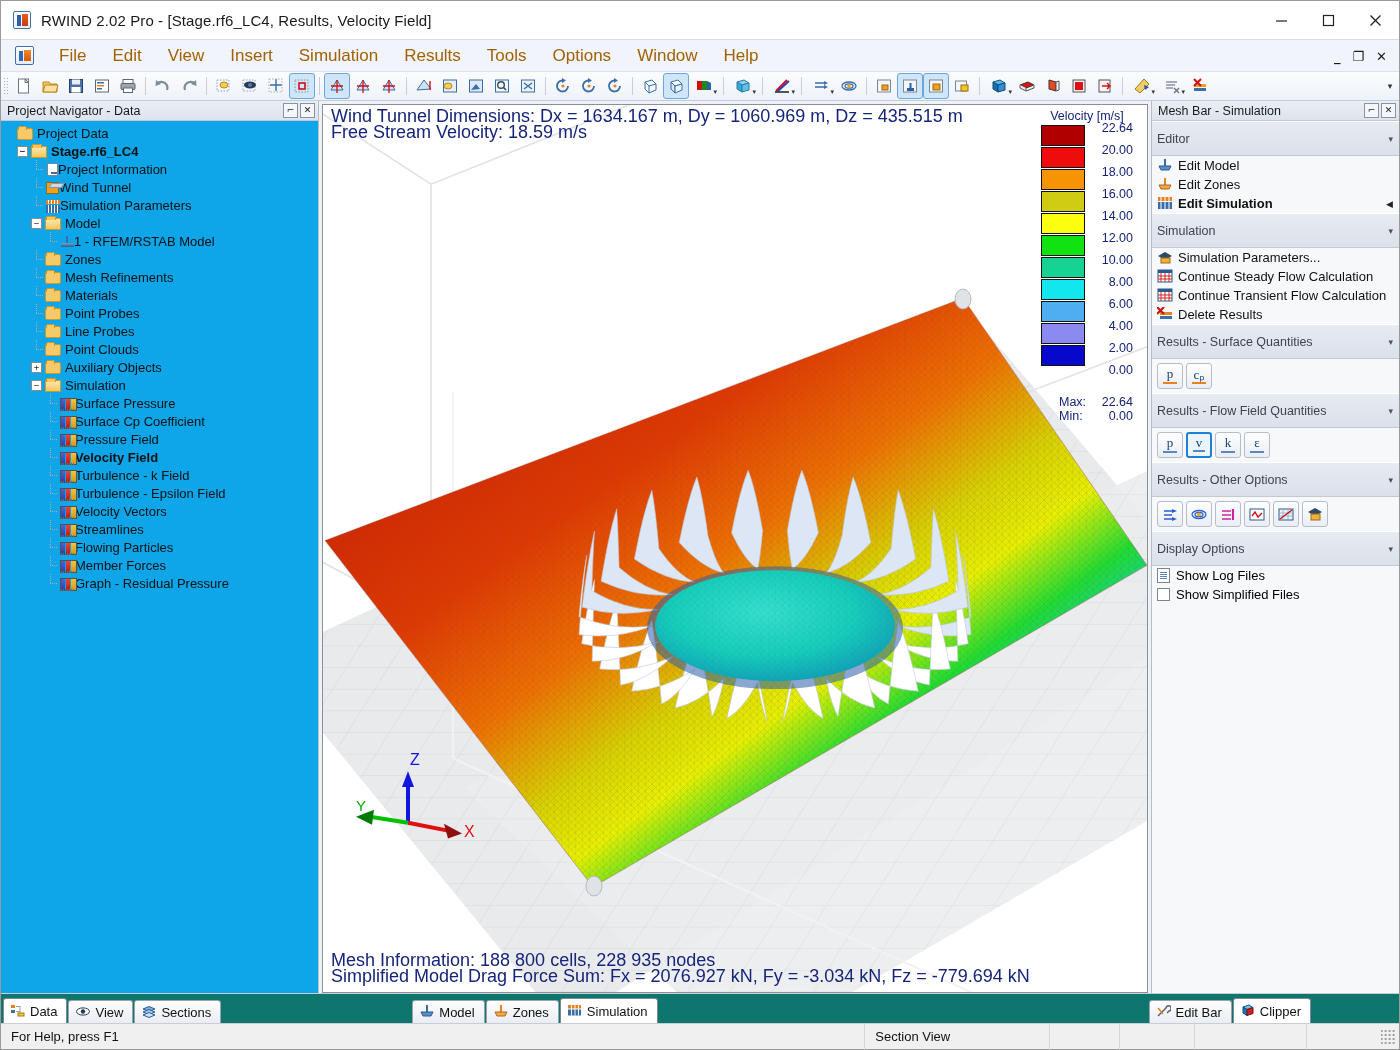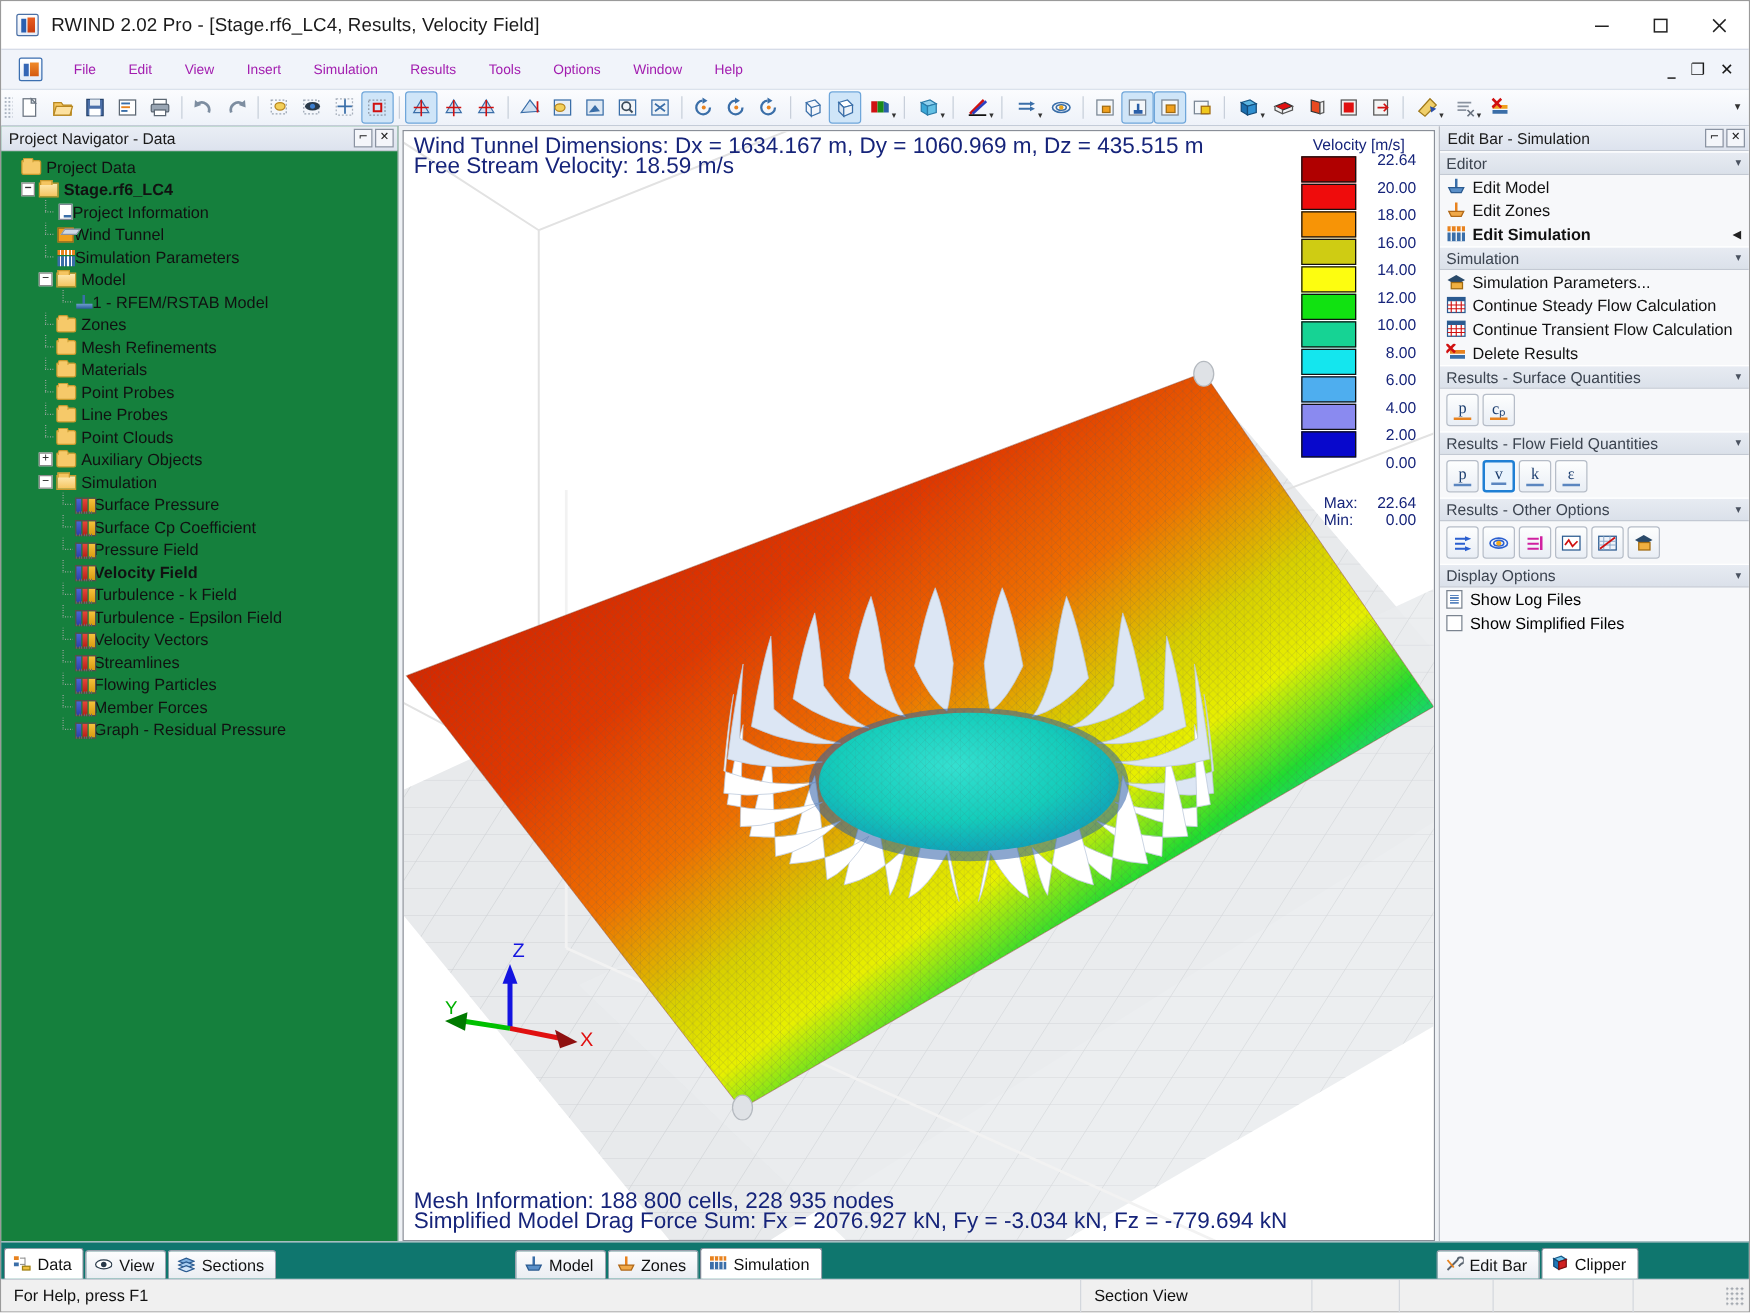--- a/index.html
+++ b/index.html
@@ -70,21 +70,21 @@
   }
   .menubar .doc-icon::before {
     content:""; position:absolute; left:3px; top:4px; width:4px; height:10px;
     background:#3366b5;
   }
   .menubar .doc-icon::after {
     content:""; position:absolute; left:8px; top:3px; width:7px; height:11px;
     background: linear-gradient(#f08a28,#d45a10);
   }
   .menu-item {
-    padding: 5px 13px; font-size: 11px; color: #a21caf;
+    padding: 5px 13px; font-size: 17px; color: #a16207;
     cursor: default; border-radius: 2px;
   }
   .mdi-controls {
     position: absolute; right: 6px; top: 0; height: 32px;
     display: flex; align-items: center; gap: 12px; padding-right: 6px;
   }
   .mdi-btn { font-size: 13px; color: #1a1a1a; cursor: default; line-height: 1;
              font-family:"DejaVu Sans", sans-serif; font-weight:700; }
 
   
@@ -114,21 +114,21 @@
 
   
   .main {
     flex: 1; display: flex; min-height: 0; background: #eef1f5;
     padding: 0; position: relative;
   }
 
   
   .navigator {
     width: 318px; min-width: 318px; display: flex; flex-direction: column;
-    background: #15803d; border-right: 1px solid #b8bcc4; text-align: center;
+    background: #0ea5e9; border-right: 1px solid #b8bcc4; text-align: center;
   }
   .panel-caption {
     height: 20px; min-height:20px; display: flex; align-items: center;
     background: linear-gradient(#eaeef5,#dde3ee);
     border-bottom: 1px solid #c3c9d3;
     font-size: 12.5px; color: #1a1a1a; padding-left: 6px; position: relative;
   }
   .panel-caption .cap-btns {
     position: absolute; right: 3px; top: 2px; display: flex; gap: 2px;
   }
@@ -253,21 +253,21 @@
   .legend-minmax { margin-top: 6px; color:#16247a; font-size:12.5px; text-align:center; }
   .legend-minmax div { display:flex; justify-content:space-between; width:74px;
                        margin-left:auto; }
 
   
   .editbar {
     width: 248px; min-width: 248px; display: flex; flex-direction: column;
     background: #f7f8fa; border-left: 1px solid #b8bcc4;
   }
   .eb-group-head {
-    height: 19px; display: flex; align-items: center;
+    height: 35px; display: flex; align-items: center;
     background: linear-gradient(#e7ebf2,#dbe1ea);
     border-top: 1px solid #fff; border-bottom: 1px solid #c3c9d3;
     font-size: 12.5px; color: #3c4450; padding-left: 5px; position: relative;
     cursor: default;
   }
   .eb-group-head .chev {
     position:absolute; right:6px; font-size:9px; color:#4a5260;
     font-family:"DejaVu Sans", sans-serif;
   }
   .eb-item {
@@ -1126,21 +1126,21 @@
                 <span>0.00</span>
               </div>
           </div>
         </div>
 
       </div>
     </div>
 
     <div class="editbar">
       <div class="panel-caption">
-        <span>Edit Bar - Simulation</span>
+        <span>Mesh Bar - Simulation</span>
         <span class="cap-btns">
           <span class="cap-btn">⌐</span>
           <span class="cap-btn">✕</span>
         </span>
       </div>
       <div id="editbarGroups">
           <div class="eb-group-head">
             <span>Editor</span>
             <span class="chev">▾</span>
           </div>

